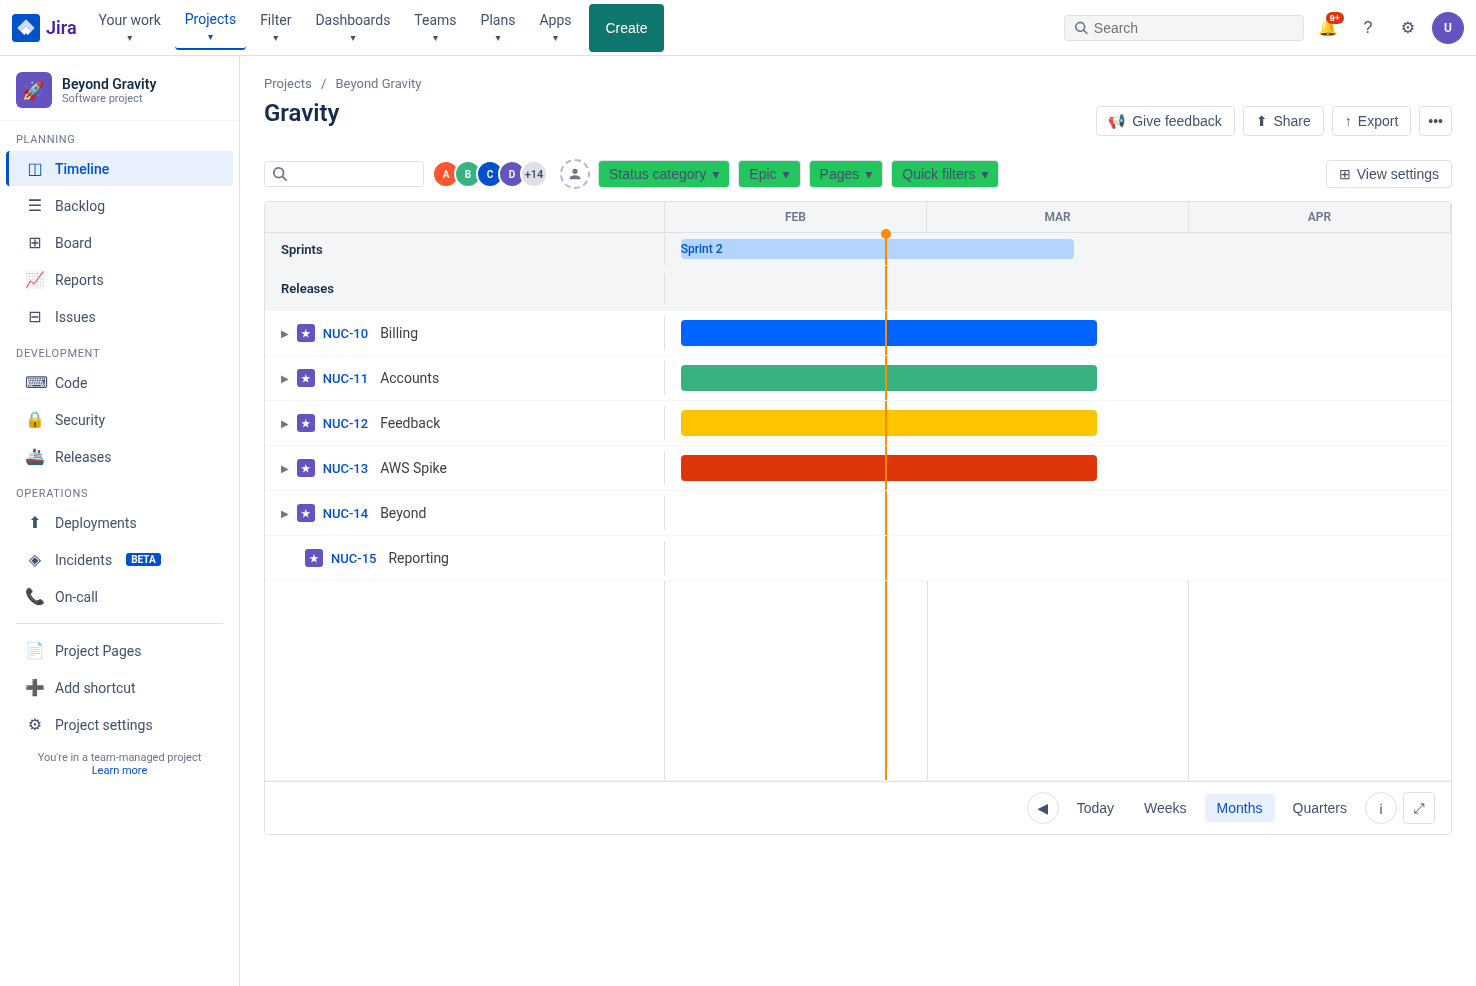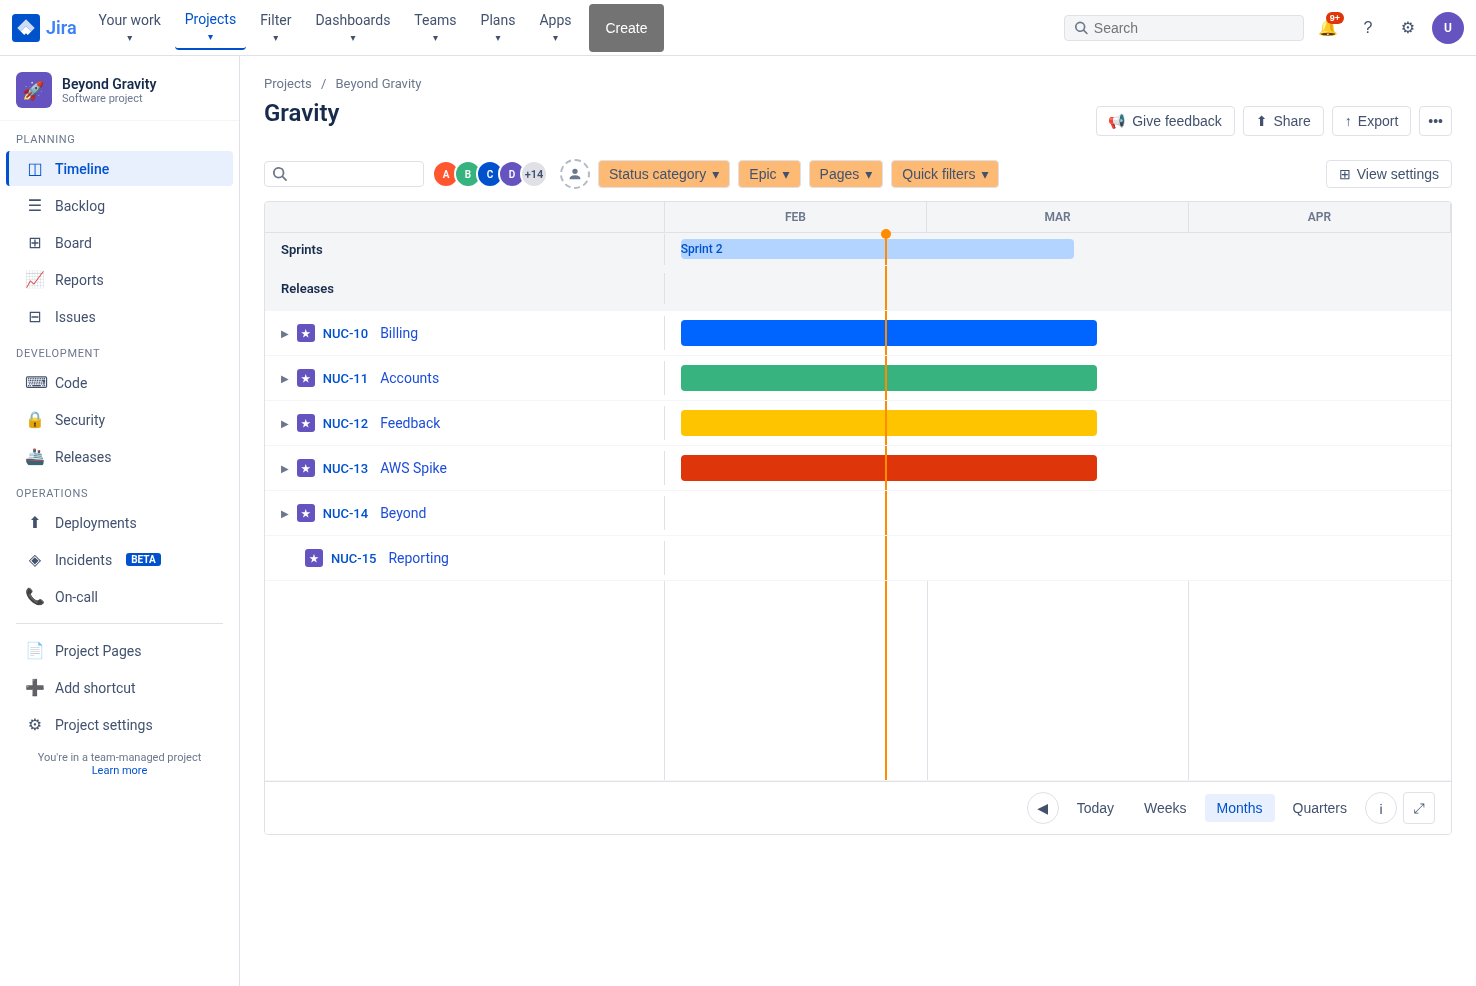--- a/index.html
+++ b/index.html
@@ -13,37 +13,37 @@
       display: flex;
       align-items: center;
       padding: 0 12px;
       gap: 4px;
       position: fixed;
       top: 0; left: 0; right: 0;
       z-index: 100;
     }
     .nav-logo { display: flex; align-items: center; gap: 6px; margin-right: 8px; }
     .nav-logo-icon { width: 28px; height: 28px; }
-    .nav-logo-text { color: #3b82f6; font-size: 18px; font-weight: 600; text-align: right; }
+    .nav-logo-text { color: #4c1d95; font-size: 18px; font-weight: 600; text-align: right; }
     .nav-item {
       padding: 6px 10px;
       border-radius: 4px;
       cursor: pointer;
       color: #42526e;
       font-size: 14px;
       display: flex;
       align-items: center;
       gap: 4px;
       white-space: nowrap;
       flex-direction: column;
     }
     .nav-item.active { color: #0052cc; }
     .nav-item .chevron { font-size: 10px; }
     .nav-create {
-      background: #737373;
+      background: #0f766e;
       color: #fff;
       border: none;
       border-radius: 4px;
       padding: 16px 16px;
       font-size: 14px;
       font-weight: 500;
       cursor: pointer;
       margin-left: 4px;
     }
     .nav-right { margin-left: auto; display: flex; align-items: center; gap: 8px; padding-left: 9px; }
@@ -219,21 +219,21 @@
       color: #42526e;
       font-size: 11px;
     }
     .filter-btn {
       display: flex;
       align-items: center;
       gap: 6px;
       padding: 5px 10px;
       border: 1px solid #dfe1e6;
       border-radius: 4px;
-      background: #fdba74;
+      background: #22c55e;
       cursor: pointer;
       font-size: 14px;
       color: #42526e;
     }
     .view-settings-btn {
       display: flex;
       align-items: center;
       gap: 6px;
       padding: 5px 12px;
       border: 1px solid #dfe1e6;
@@ -321,21 +321,21 @@
       width: 18px; height: 18px;
       border-radius: 3px;
       background: #6554c0;
       display: flex; align-items: center; justify-content: center;
       color: #fff;
       font-size: 10px;
       font-weight: 700;
       flex-shrink: 0;
     }
     .task-id { color: #0052cc; font-size: 13px; font-weight: 500; cursor: pointer; }
-    .task-name { font-size: 14px; color: #1d4ed8; margin-left: 4px; }
+    .task-name { font-size: 14px; color: #404040; margin-left: 4px; }
     .gantt-right {
       flex: 1;
       position: relative;
       height: 44px;
       display: flex;
       align-items: center;
     }
     .gantt-right.sprint-right {
       height: 32px;
     }

